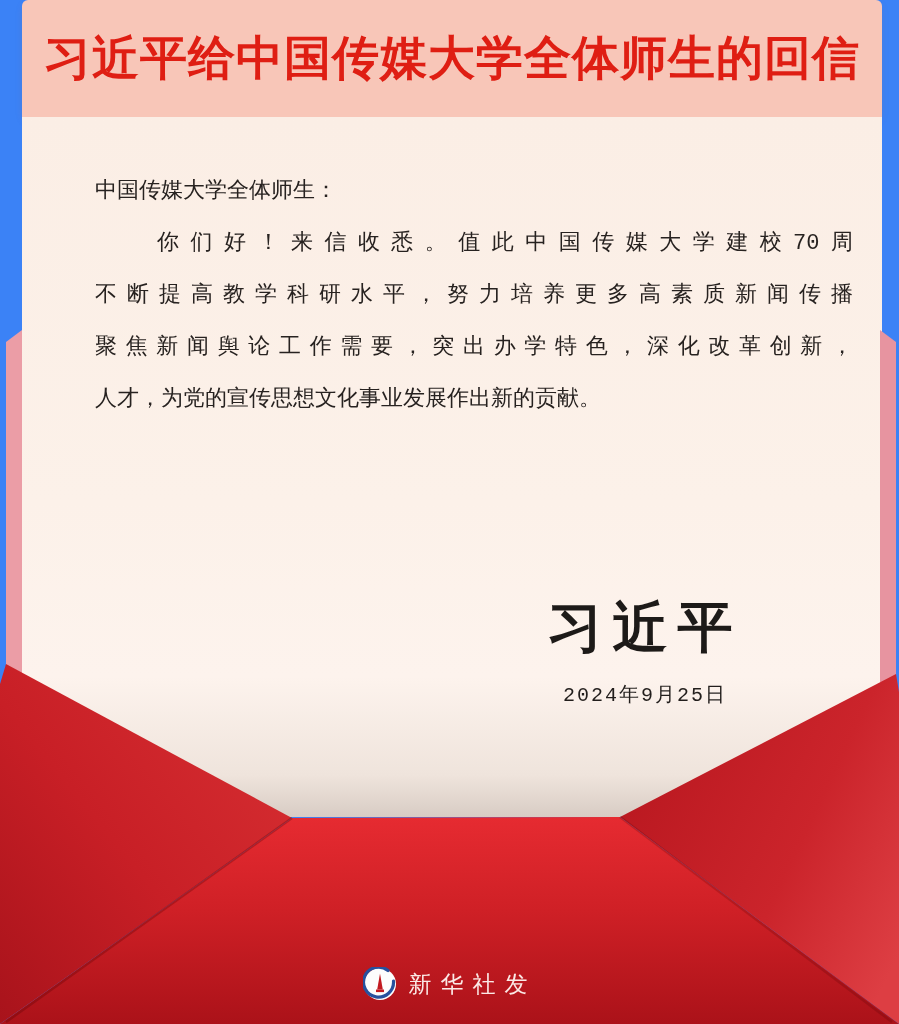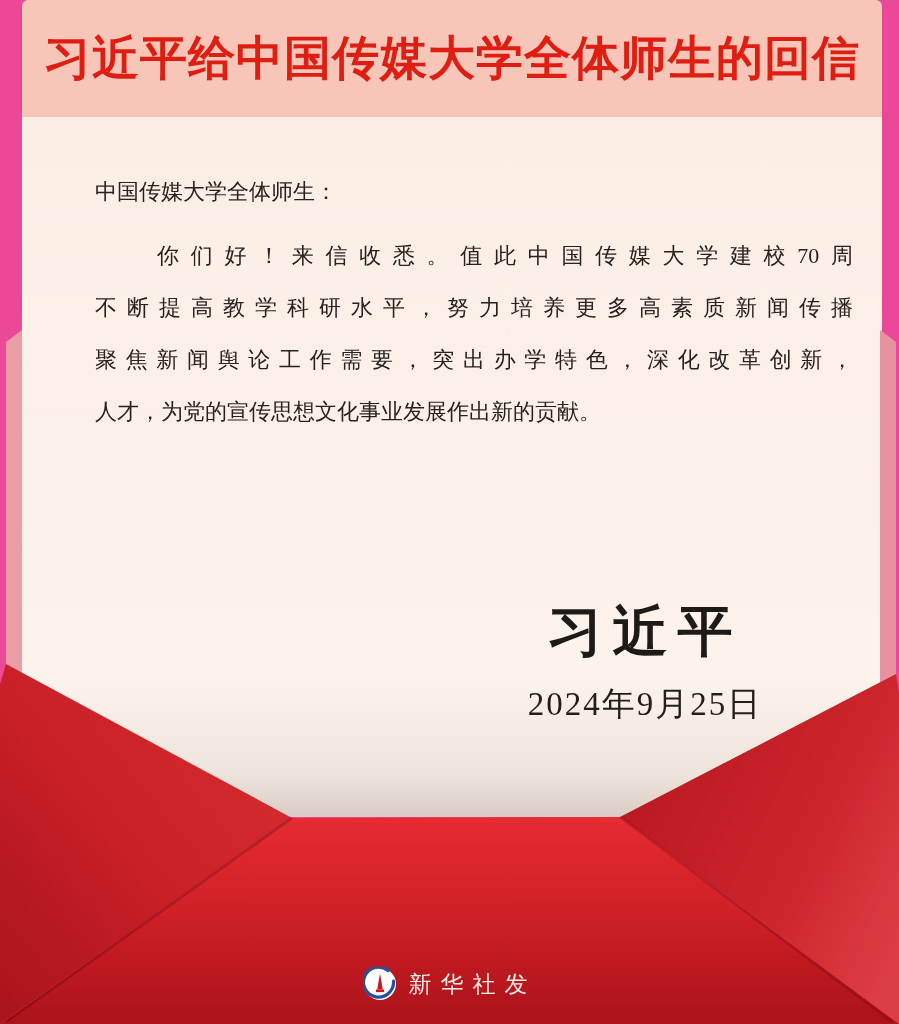--- a/index.html
+++ b/index.html
@@ -1,19 +1,19 @@
 <!DOCTYPE html>
 <html><head>
 <meta charset="utf-8">
 <style>
   html,body{margin:0;padding:0;background:#ffffff;}
   .stage{
     position:relative;width:899px;height:1024px;margin:0 auto;
-    background:#ec4899;overflow:hidden;
-    font-family:Liberation Serif, serif;
+    background:#3b82f6;overflow:hidden;
+    font-family:Liberation Mono, monospace;
   }
   
   .banner{
     position:absolute;left:22px;top:0;width:860px;height:117px;
     background:#f8c6b8;border-radius:6px 6px 0 0;
     display:flex;align-items:center;justify-content:center;
     box-shadow:0 4px 8px -3px rgba(170,110,90,.35);
   }
   .banner h1{
     margin:0;font-size:47px;font-weight:700;letter-spacing:1px;
@@ -35,30 +35,30 @@
     left:880px;top:330px;height:352px;background:#e794a0;
     clip-path:polygon(0 0,100% 12px,100% 100%,0 100%);
   }
   
   .letter{
     position:absolute;left:95px;top:166px;width:758px;
     color:#272220;font-size:22px;
   }
   .ln{height:52px;line-height:52px;white-space:nowrap;}
   .ln.just{white-space:normal;text-align:justify;text-align-last:justify;}
-  .ln.indent{padding-left:62px;margin-top:12px;}
+  .ln.indent{padding-left:62px;}
   .sig-block{
     position:absolute;left:455px;top:596px;width:380px;text-align:center;
   }
   .signature{
     font-size:55px;font-weight:600;color:#1d1a18;letter-spacing:10px;
     line-height:72px;white-space:nowrap;
   }
   .date{
-    margin-top:20px;font-size:33px;color:#221e1c;letter-spacing:2px;
+    margin-top:12px;font-size:20px;color:#221e1c;letter-spacing:2px;
     line-height:32px;white-space:nowrap;
   }
   
   .envelope{position:absolute;left:0;top:0;pointer-events:none;}
   
   .credit{
     position:absolute;left:0;top:962px;width:899px;height:44px;
     display:flex;align-items:center;justify-content:center;gap:3px;
   }
   .credit .label{

